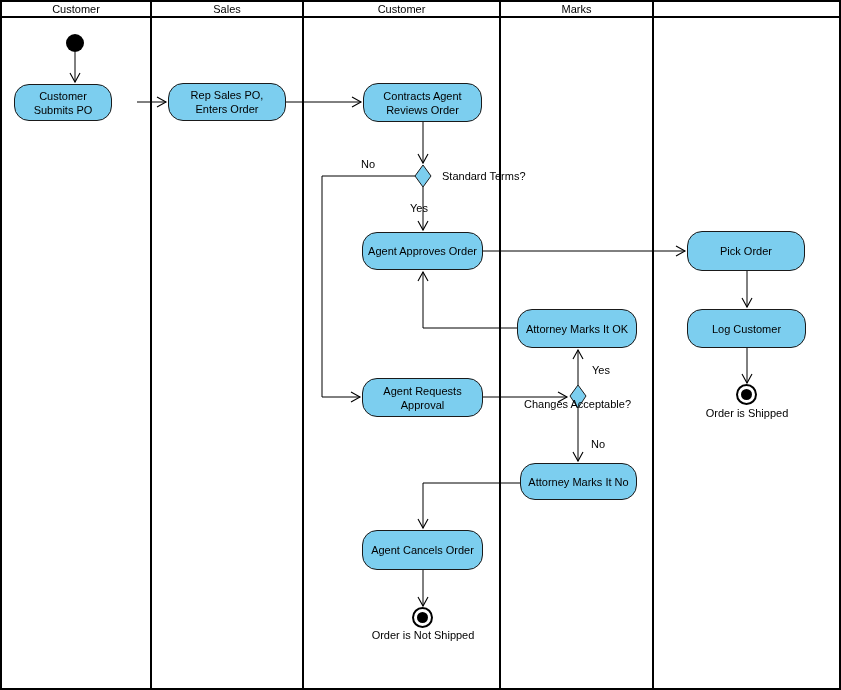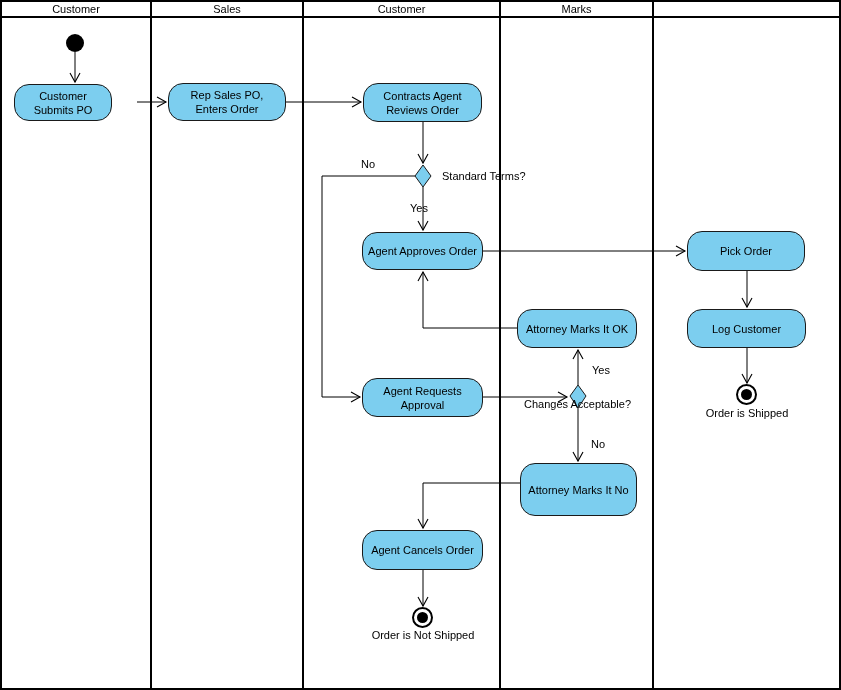--- a/index.html
+++ b/index.html
@@ -109,21 +109,21 @@
   </svg>
 
   <div class="start-node" style="left:66px;top:34px"></div>
 
   <div class="activity" style="left:14px;top:84px;width:98px;height:37px">Customer Submits PO</div>
   <div class="activity" style="left:168px;top:83px;width:118px;height:38px">Rep Sales PO, Enters Order</div>
   <div class="activity" style="left:363px;top:83px;width:119px;height:39px">Contracts Agent Reviews Order</div>
   <div class="activity" style="left:362px;top:232px;width:121px;height:38px">Agent Approves Order</div>
   <div class="activity" style="left:517px;top:309px;width:120px;height:39px">Attorney Marks It OK</div>
   <div class="activity" style="left:362px;top:378px;width:121px;height:39px">Agent Requests Approval</div>
-  <div class="activity" style="left:520px;top:463px;width:117px;height:53px">Attorney Marks It No</div>
+  <div class="activity" style="left:520px;top:463px;width:117px;height:37px">Attorney Marks It No</div>
   <div class="activity" style="left:362px;top:530px;width:121px;height:40px">Agent Cancels Order</div>
   <div class="activity" style="left:687px;top:231px;width:118px;height:40px">Pick Order</div>
   <div class="activity" style="left:687px;top:309px;width:119px;height:39px">Log Customer</div>
 
   <div class="final-node" style="left:412px;top:607px">
       <div class="dot"></div>
     </div>
   <div class="final-node" style="left:736px;top:384px">
       <div class="dot"></div>
     </div>

